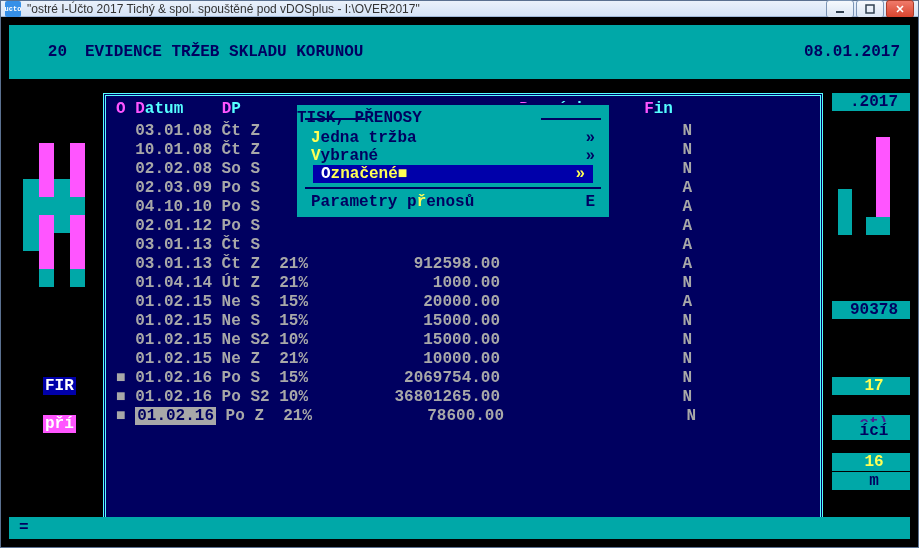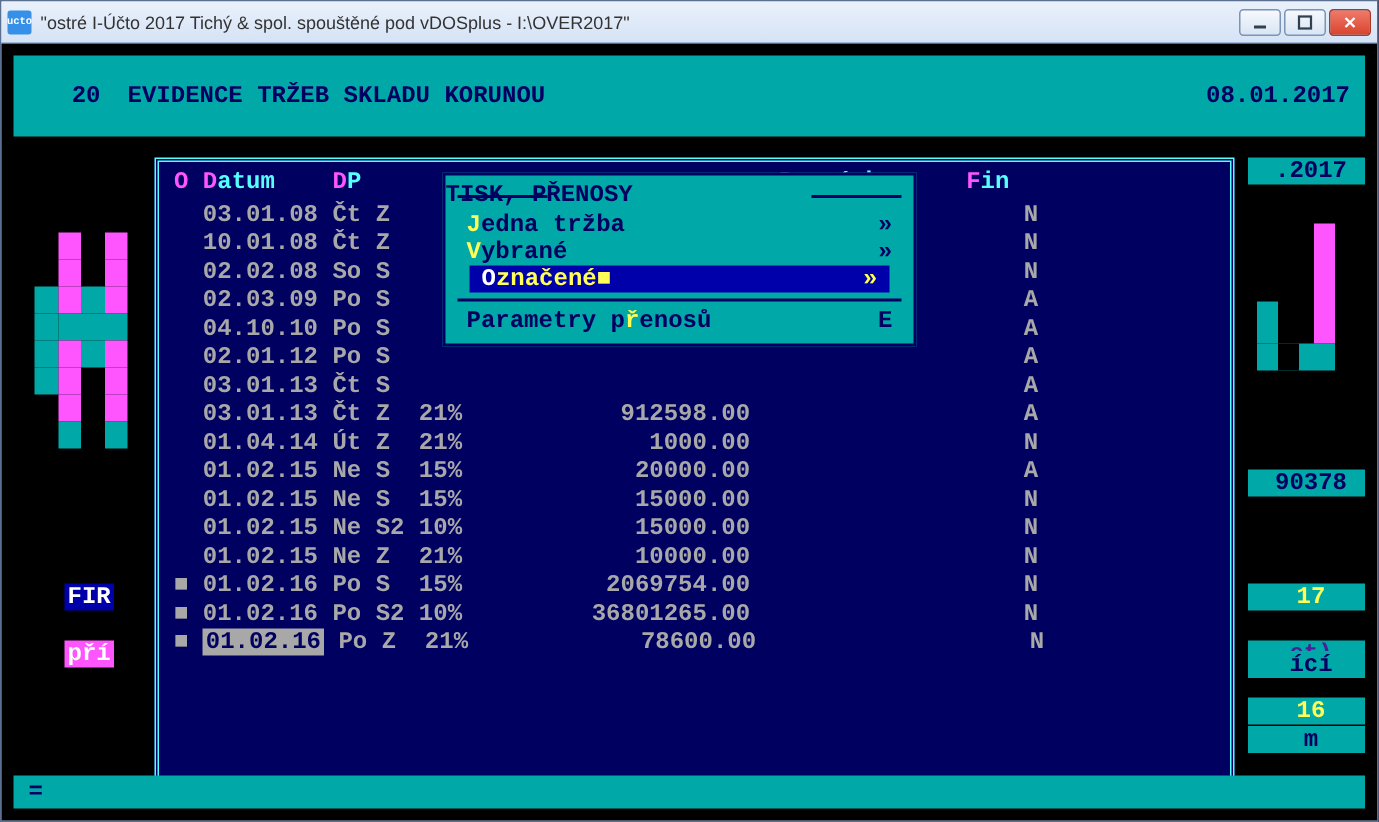--- a/index.html
+++ b/index.html
@@ -11,21 +11,21 @@
   }
   .window {
     width: 919px;
     height: 548px;
     background: #eef2f6;
     border: 1px solid #5a7090;
     display: flex;
     flex-direction: column;
   }
   .titlebar {
-    height: 28px;
+    height: 16px;
     background: linear-gradient(to bottom, #eaf1fb, #d5e3f6);
     border-bottom: 1px solid #9fb8d8;
     display: flex;
     align-items: center;
     padding: 0 4px;
   }
   .app-icon {
     width: 16px; height: 16px;
     background: #3690e8;
     color: #fff; font-size: 7px; font-weight: bold;

